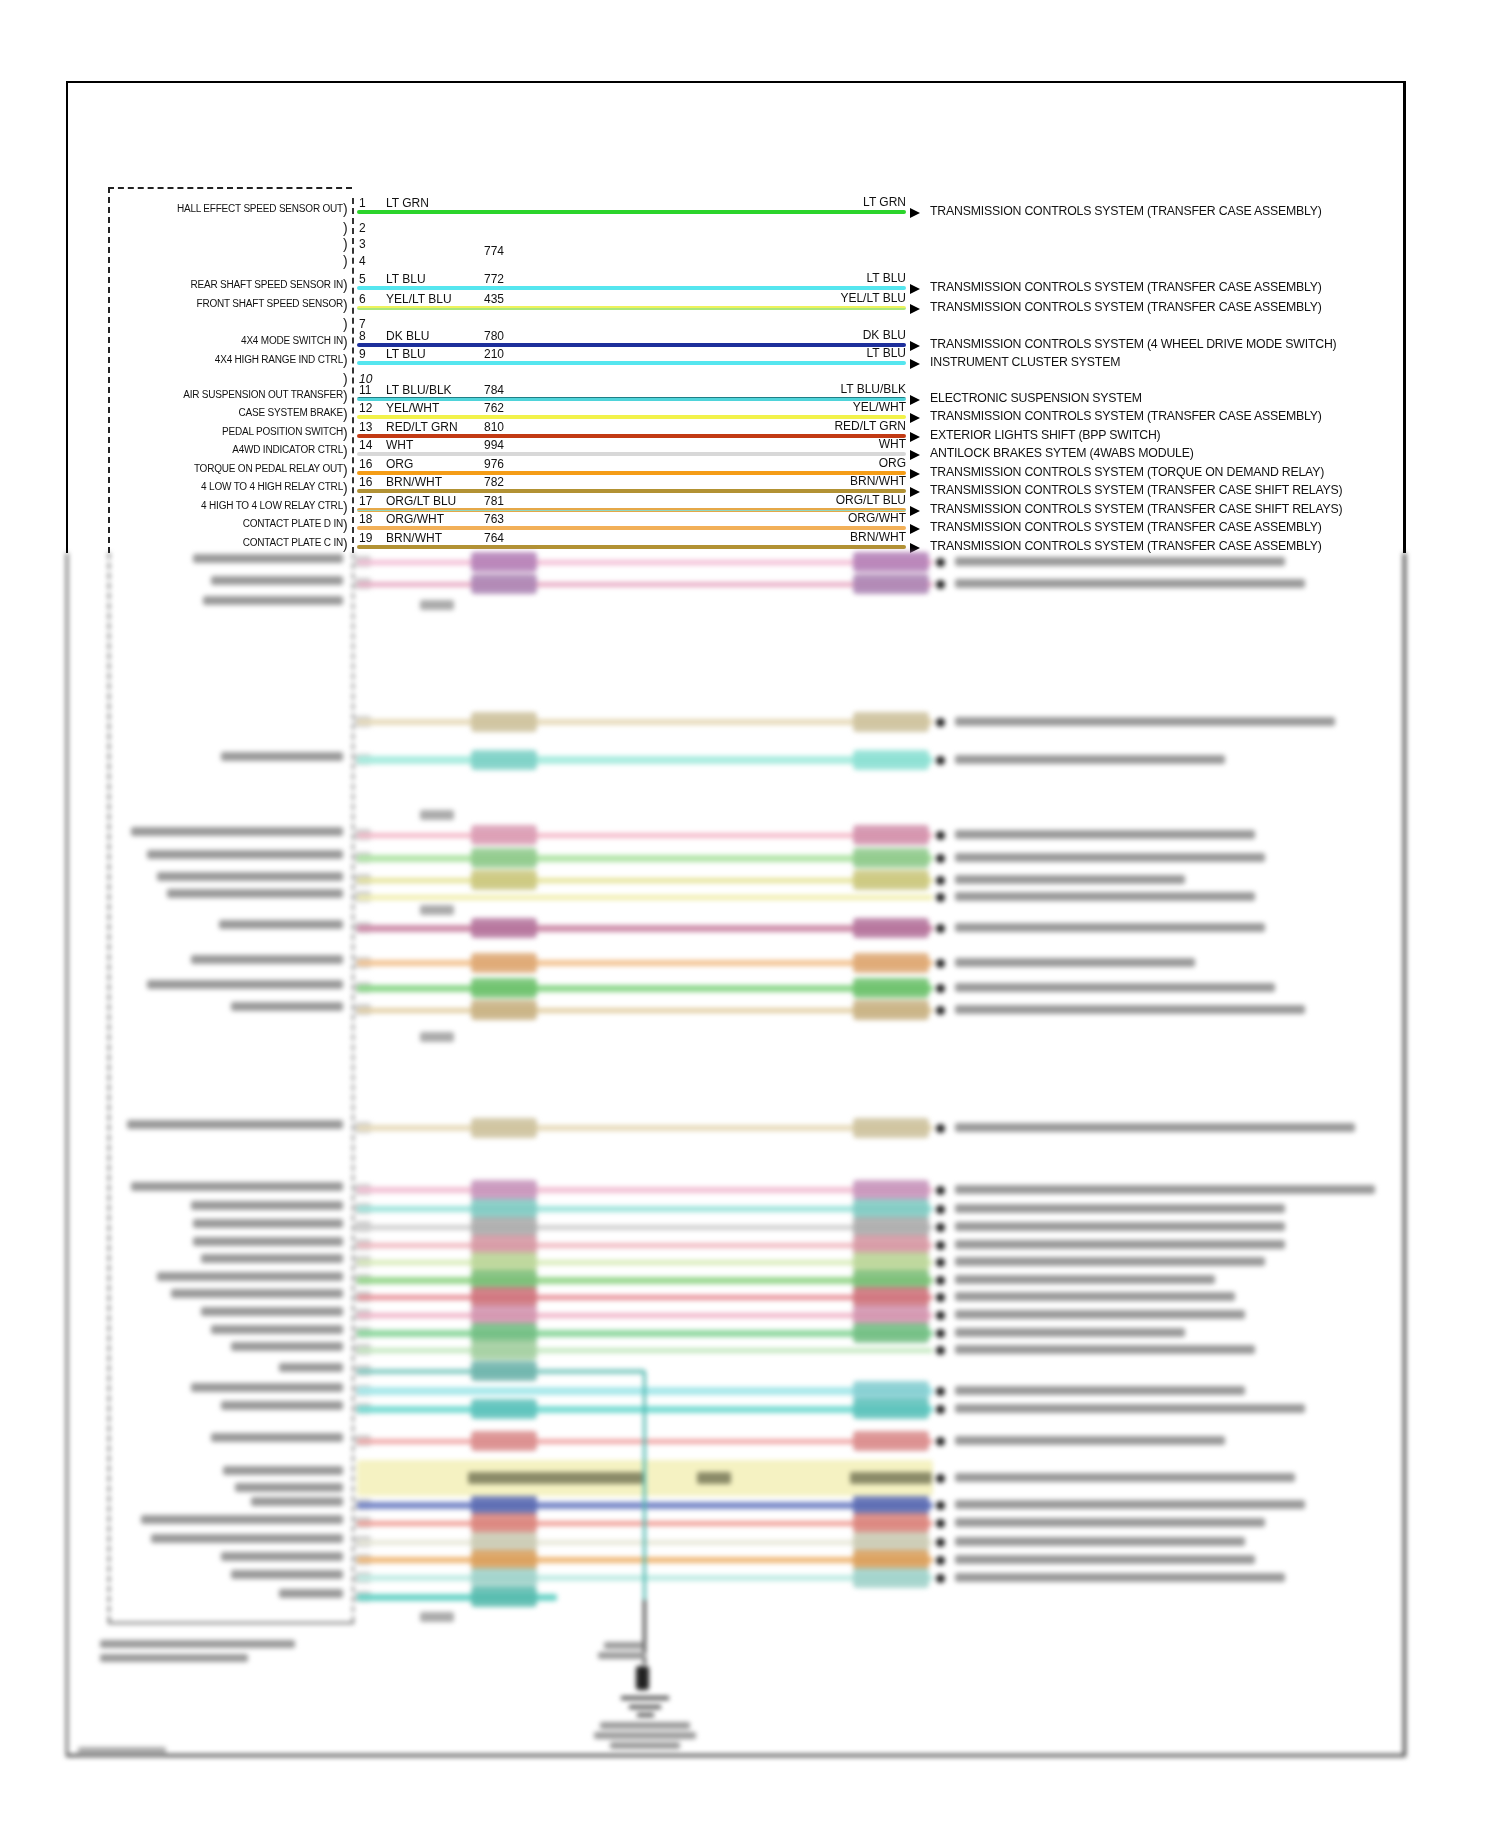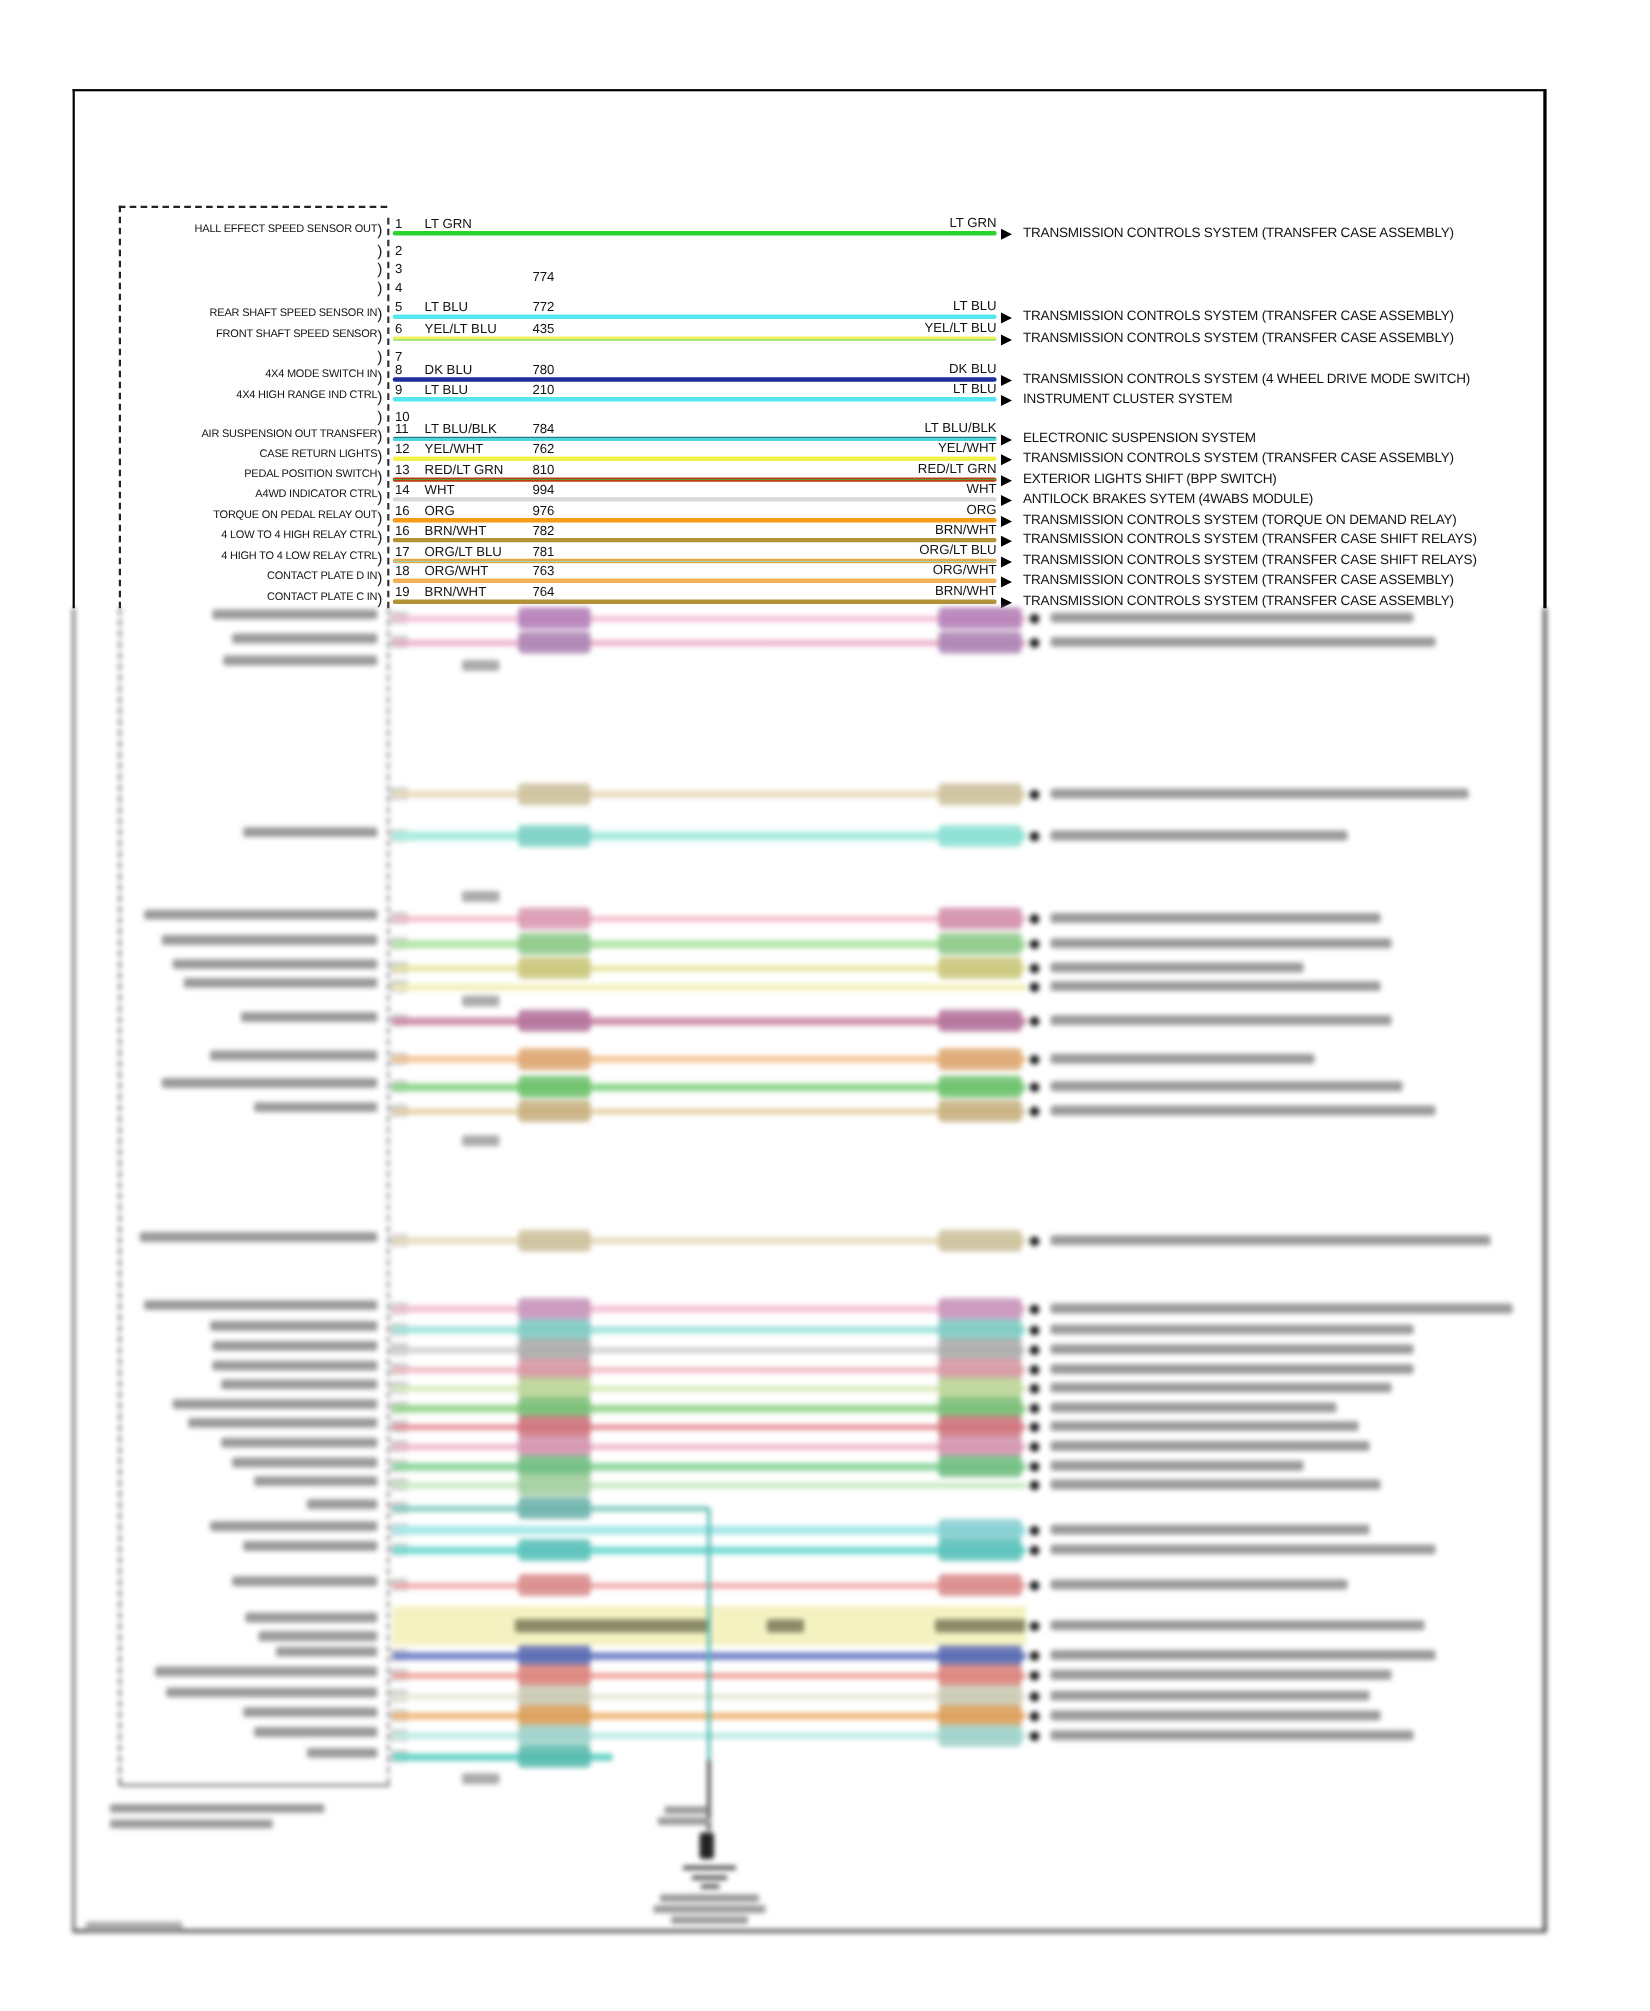--- a/index.html
+++ b/index.html
@@ -53,21 +53,21 @@
   <div class="abs dash-left"></div>
   <div class="abs conn-line"></div>
 
   <div id="sharp">
       <div class="lbl left-lbl" style="top: 203px;">HALL EFFECT SPEED SENSOR OUT</div>
       <div class="lbl left-lbl" style="top: 279px;">REAR SHAFT SPEED SENSOR IN</div>
       <div class="lbl left-lbl" style="top: 298px;">FRONT SHAFT SPEED SENSOR</div>
       <div class="lbl left-lbl" style="top: 335px;">4X4 MODE SWITCH IN</div>
       <div class="lbl left-lbl" style="top: 354px;">4X4 HIGH RANGE IND CTRL</div>
       <div class="lbl left-lbl" style="top: 389px;">AIR SUSPENSION OUT TRANSFER</div>
-      <div class="lbl left-lbl" style="top: 407px;">CASE RETURN LIGHTS</div>
+      <div class="lbl left-lbl" style="top: 407px;">CASE SYSTEM BRAKE</div>
       <div class="lbl left-lbl" style="top: 426px;">PEDAL POSITION SWITCH</div>
       <div class="lbl left-lbl" style="top: 444px;">A4WD INDICATOR CTRL</div>
       <div class="lbl left-lbl" style="top: 463px;">TORQUE ON PEDAL RELAY OUT</div>
       <div class="lbl left-lbl" style="top: 481px;">4 LOW TO 4 HIGH RELAY CTRL</div>
       <div class="lbl left-lbl" style="top: 500px;">4 HIGH TO 4 LOW RELAY CTRL</div>
       <div class="lbl left-lbl" style="top: 518px;">CONTACT PLATE D IN</div>
       <div class="lbl left-lbl" style="top: 537px;">CONTACT PLATE C IN</div>
       <div class="bracket" style="top: 201px;">)</div>
       <div class="pin-num" style="top: 196px;">1</div>
       <div class="clr-lbl" style="top: 196px;">LT GRN</div>
@@ -110,21 +110,21 @@
       <div class="dest" style="top: 337px;">TRANSMISSION CONTROLS SYSTEM (4 WHEEL DRIVE MODE SWITCH)</div>
       <div class="bracket" style="top: 352px;">)</div>
       <div class="pin-num" style="top: 347px;">9</div>
       <div class="clr-lbl" style="top: 347px;">LT BLU</div>
       <div class="cir-lbl" style="top: 347px;">210</div>
       <div class="wire" style="top: 361px; background: rgb(85, 230, 239);"></div>
       <div class="rclr" style="top: 346px;">LT BLU</div>
       <div class="arrow" style="top: 359px;"></div>
       <div class="dest" style="top: 355px;">INSTRUMENT CLUSTER SYSTEM</div>
       <div class="bracket" style="top: 371px;">)</div>
-      <div class="pin-num" style="top: 372px;">10</div>
+      <div class="pin-num" style="top: 372px; font-style: italic;">10</div>
       <div class="bracket" style="top: 388px;">)</div>
       <div class="pin-num" style="top: 383px;">11</div>
       <div class="clr-lbl" style="top: 383px;">LT BLU/BLK</div>
       <div class="cir-lbl" style="top: 383px;">784</div>
       <div class="wire" style="top: 397px; background: linear-gradient(rgb(31, 127, 134) 30%, rgb(79, 212, 218) 30%);"></div>
       <div class="rclr" style="top: 382px;">LT BLU/BLK</div>
       <div class="arrow" style="top: 395px;"></div>
       <div class="dest" style="top: 391px;">ELECTRONIC SUSPENSION SYSTEM</div>
       <div class="bracket" style="top: 406px;">)</div>
       <div class="pin-num" style="top: 401px;">12</div>

